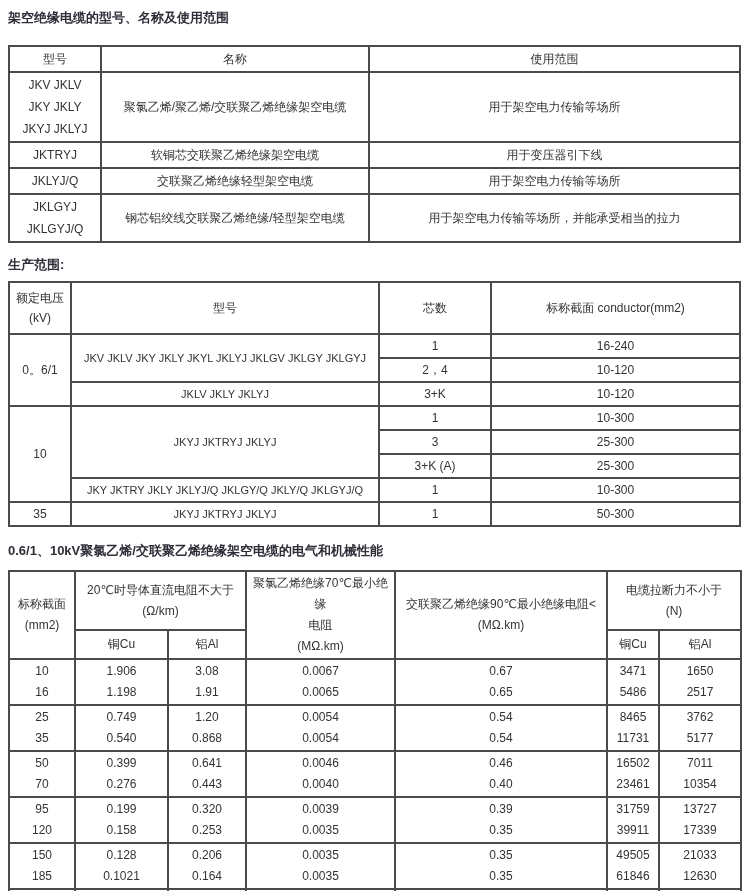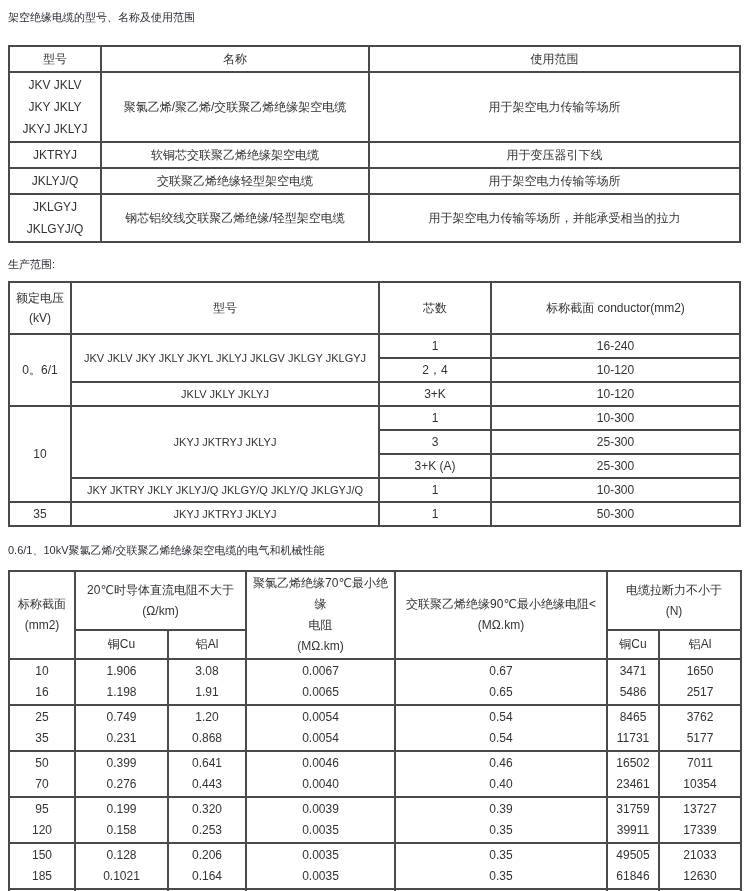--- a/index.html
+++ b/index.html
@@ -5,22 +5,22 @@
   * { box-sizing: content-box; }
   html, body { margin: 0; padding: 0; background: #ffffff; }
   body {
     width: 744px;
     font-family: "Liberation Sans", "DejaVu Sans", sans-serif;
     color: #333333;
   }
   .content { padding: 8px 6px 8px 8px; }
 
   .sec-title {
-    font-size: 11px;
-    font-weight: normal;
+    font-size: 13px;
+    font-weight: bold;
     color: #2e2e38;
     line-height: 15px;
   }
   .t1-title { margin: 2px 0 20px 0; }
   .t2-title { margin: 14px 0 9px 0; }
   .t3-title { margin: 16px 0 12px 0; }
 
   table {
     border-collapse: collapse;
     table-layout: fixed;
@@ -211,21 +211,21 @@
 0.65</td>
         <td class="pre">3471
 5486</td>
         <td class="pre">1650
 2517</td>
       </tr>
       <tr class="grp">
         <td class="pre">25
 35</td>
         <td class="pre">0.749
-0.231</td>
+0.540</td>
         <td class="pre">1.20
 0.868</td>
         <td class="pre">0.0054
 0.0054</td>
         <td class="pre">0.54
 0.54</td>
         <td class="pre">8465
 11731</td>
         <td class="pre">3762
 5177</td>

